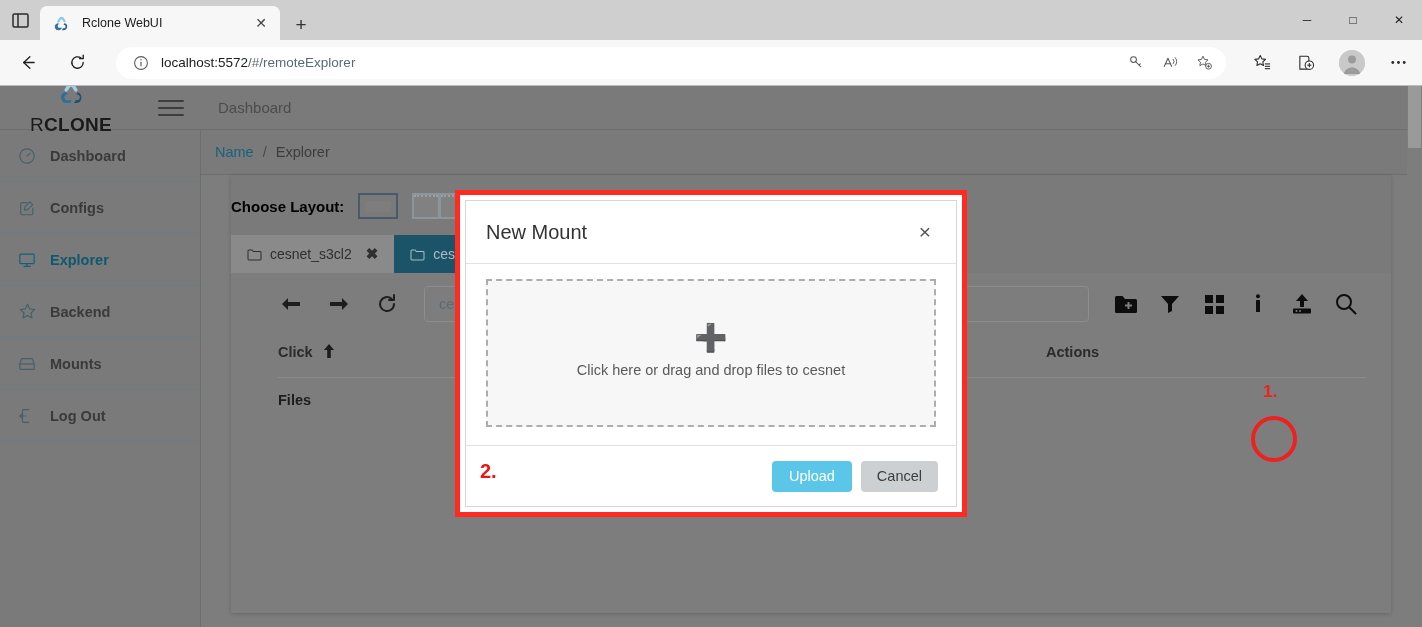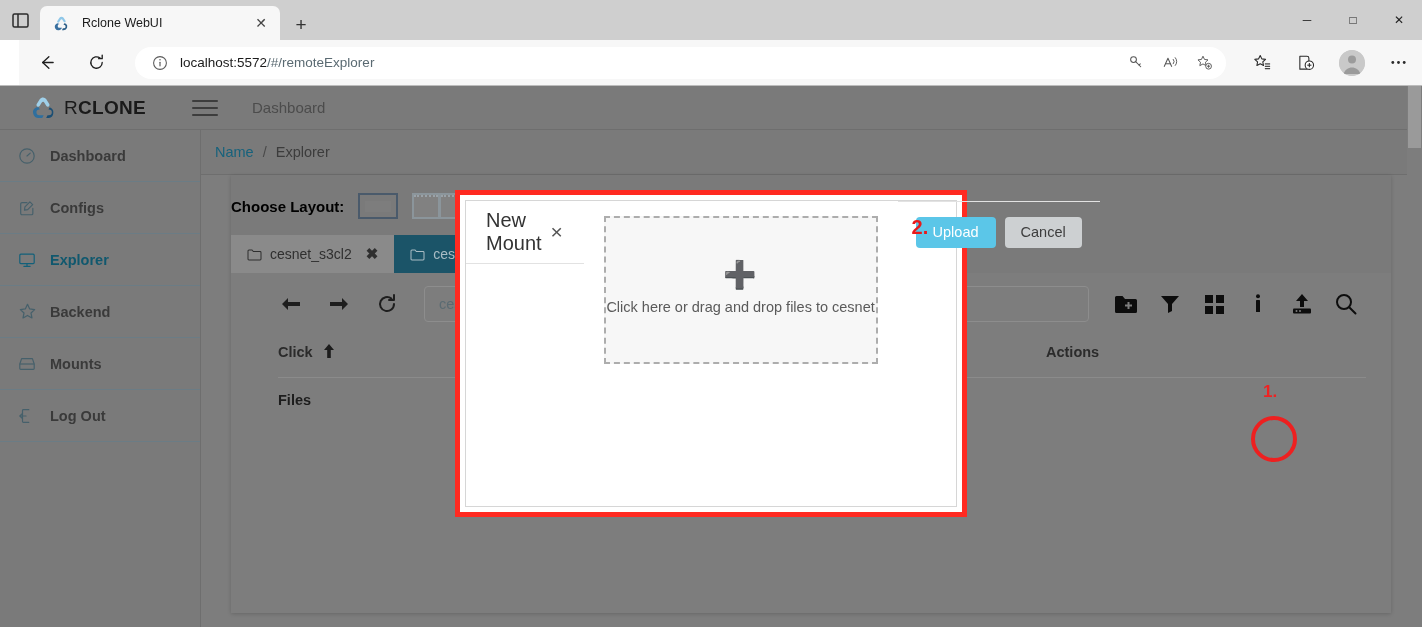--- a/index.html
+++ b/index.html
@@ -59,21 +59,20 @@
     width: 46px; height: 40px;
     display: flex; align-items: center; justify-content: center;
     color: #222; font-size: 12px;
   }
 
   .urlbar-row {
     height: 45px; background: #f7f7f7;
     display: flex; align-items: center;
     padding: 0 8px;
     gap: 12px;
-    margin-left: 19px;
   }
   .nav-btn {
     width: 38px; height: 32px;
     display: flex; align-items: center; justify-content: center;
     color: #333; border-radius: 4px;
   }
   .omnibox {
     flex: 1 1 auto; height: 32px;
     background: #ffffff; border-radius: 16px;
     display: flex; align-items: center;
@@ -111,21 +110,21 @@
     overflow: hidden;
   }
   
   .appbar {
     height: 44px; background: #7a7a7a;
     display: flex; align-items: center;
     padding: 0 14px;
     position: relative;
     border-bottom: 1px solid #6e6e6e;
   }
-  .brand { display: flex; align-items: center; gap: 8px; margin-left: 16px; }
+  .brand { display: flex; align-items: center; gap: 8px; margin-left: 16px; flex-direction: column; }
   .brand-logo { width: 26px; height: 26px; }
   .brand-text { font-size: 19px; color: #1a1a1a; letter-spacing: .3px; }
   .brand-text .thin { font-weight: 400; }
   .brand-text .bold { font-weight: 700; }
   .hamburger { margin-left: 46px; width: 26px; display: flex; flex-direction: column; gap: 5px; }
   .hamburger span { display: block; height: 2px; background: #3d3d3d; border-radius: 1px; }
   .appbar-title { margin-left: 34px; font-size: 15px; color: #4c4c4c; }
   .connected-btn {
     position: absolute; right: 17px; top: 7px;
     height: 30px; padding: 0 14px;
@@ -252,21 +251,21 @@
     width: 512px; height: 327px;
     border: 5px solid #ff2a21;
     background: #ffffff;
     z-index: 40;
   }
   .modal-inner {
     position: absolute; left: 5px; top: 5px;
     width: 492px; height: 307px;
     background: #ffffff;
     border: 1px solid #d6d6d6;
-    display: flex; flex-direction: row;
+    display: flex; flex-direction: column;
   }
   .modal-head {
     height: 63px; flex: 0 0 63px;
     display: flex; align-items: center;
     padding: 0 20px;
     border-bottom: 1px solid #e2e2e2;
   }
   .modal-title { font-size: 20px; color: #333; flex: 1 1 auto; }
   .modal-close { font-size: 21px; color: #555; width: 22px; text-align: center; }
   .modal-body { flex: 1 1 auto; padding: 15px 20px; }

